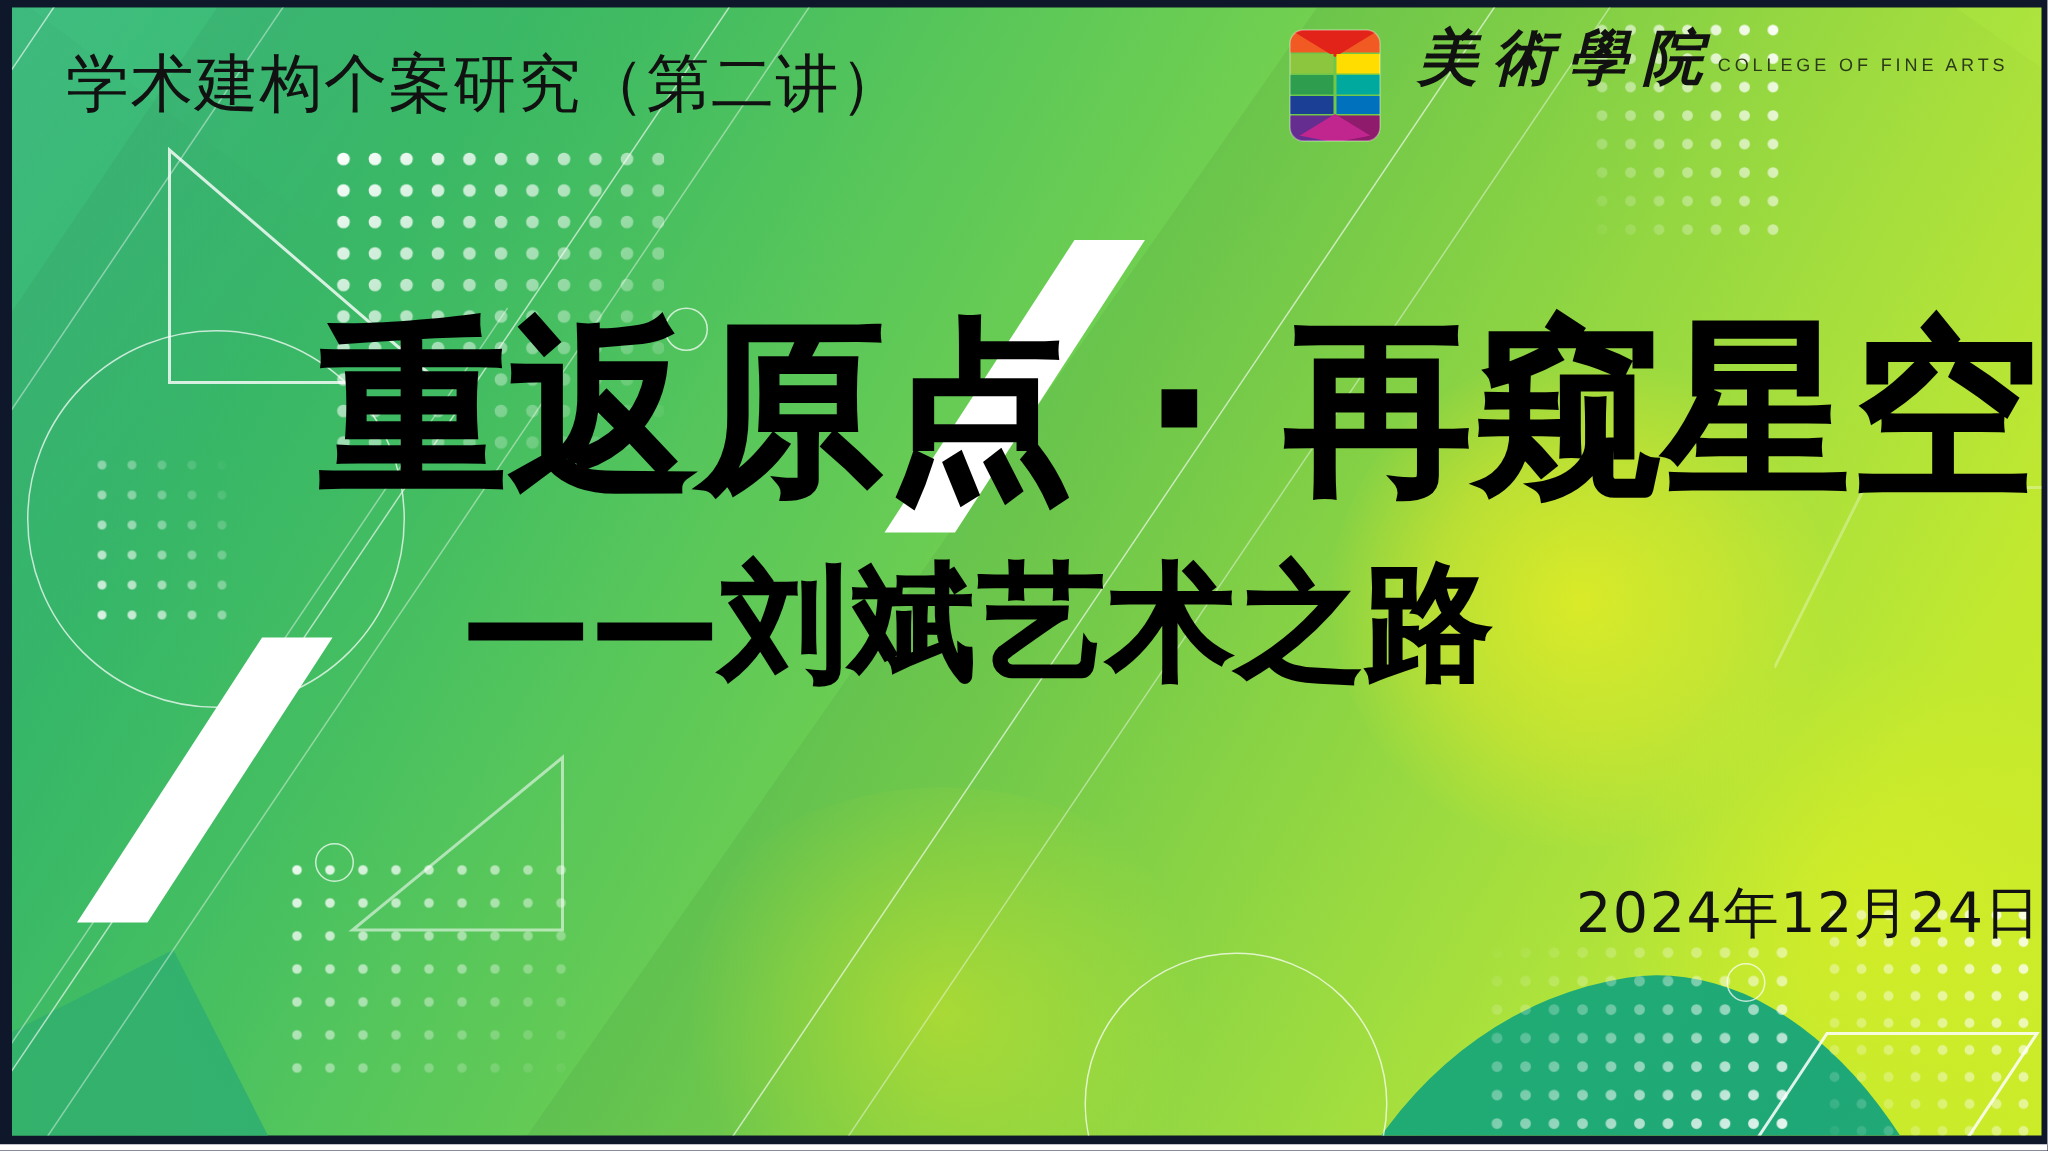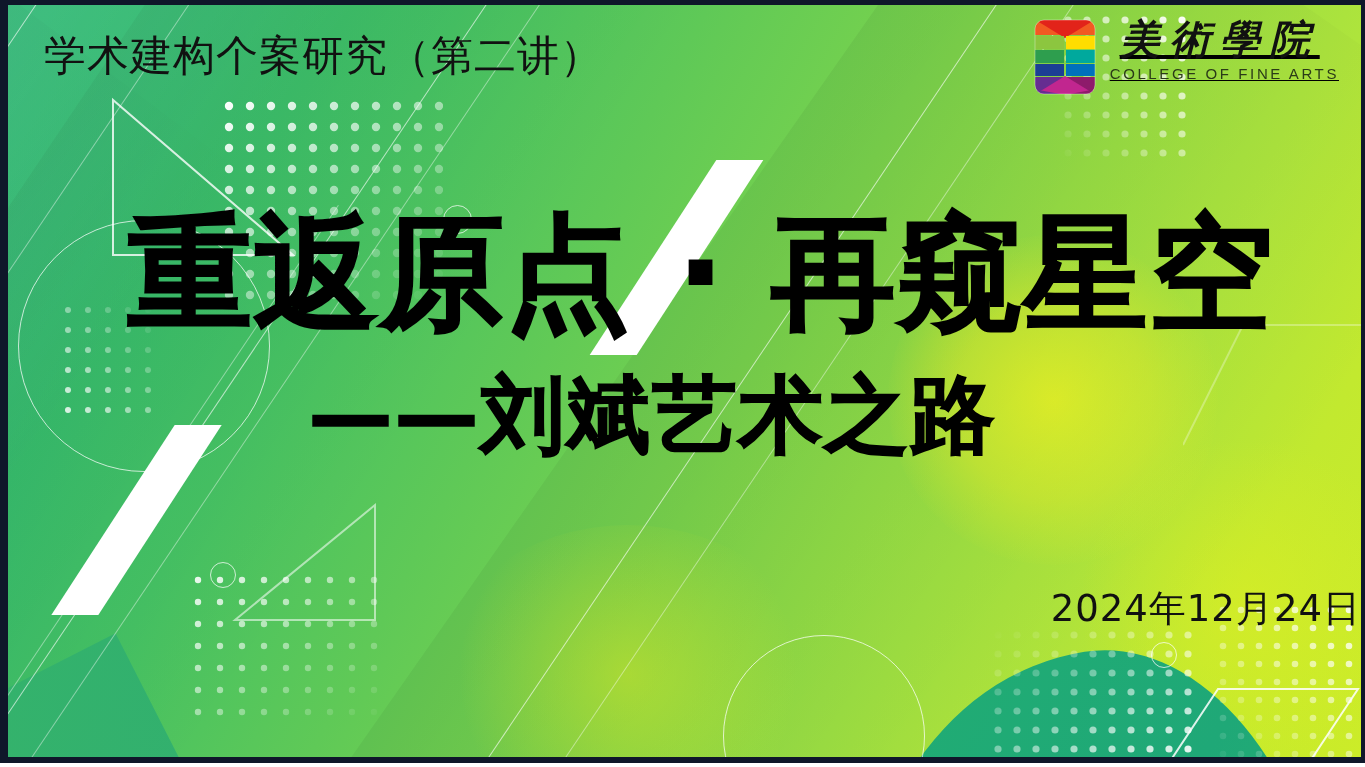--- a/index.html
+++ b/index.html
@@ -116,36 +116,36 @@
     font-family:"DejaVu Sans","Liberation Sans",sans-serif;
     letter-spacing:1px;white-space:nowrap;
   }
 
   
   .logo-wrap{
     position:absolute;right:22px;top:14px;
     display:flex;align-items:flex-start;gap:14px;
   }
   .logo-mark{width:62px;height:76px;flex:none;}
-  .logo-text{display:flex;flex-direction:column;line-height:1;text-decoration:underline;}
+  .logo-text{display:flex;align-items:center;line-height:1;}
   .logo-cn{
     font-size:40px;color:#111;letter-spacing:10px;
     font-family:"DejaVu Serif","Liberation Serif",serif;
     font-style:italic;font-weight:700;
     text-indent:10px;
   }
   .logo-en{
-    margin-top:7px;font-size:15px;letter-spacing:2.6px;color:#2b3b18;
+    margin-top:7px;font-size:12px;letter-spacing:2.6px;color:#2b3b18;
     font-family:"Liberation Sans",sans-serif;
   }
 
   
   .title-main{
     position:absolute;left:0;right:0;top:206px;
-    text-align:center;
+    text-align:right;
     font-family:"DejaVu Sans","Liberation Sans",sans-serif;
     font-weight:bold;
     font-size:124px;line-height:1;
     color:#000;
     letter-spacing:2px;
     white-space:nowrap;
     margin-left:34px;
     -webkit-text-stroke:2px #000;
   }
   .title-sub{

